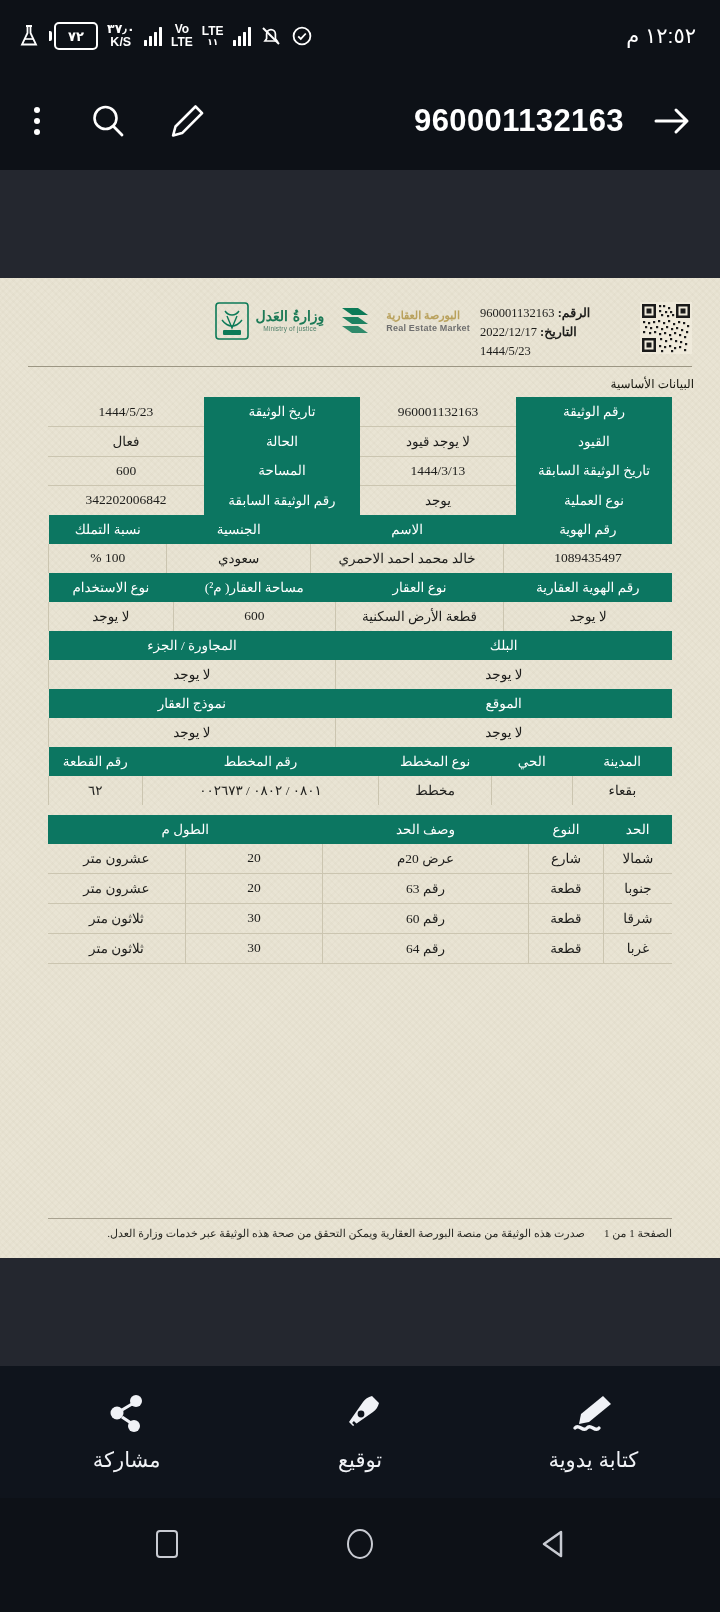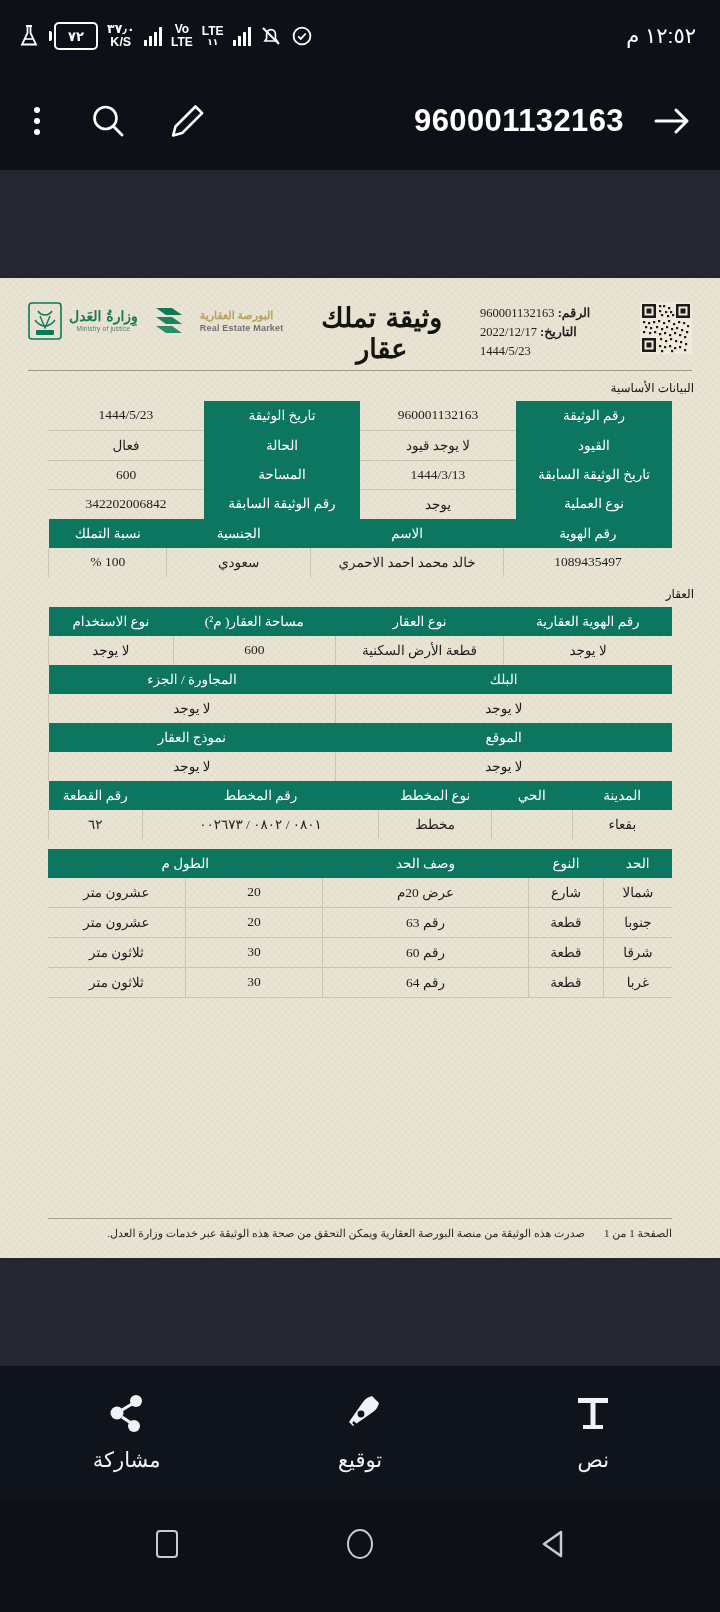--- a/index.html
+++ b/index.html
@@ -289,21 +289,20 @@
           <span class="lbl">الرقم:</span>
           <span>960001132163</span>
         </div>
         <div class="row">
           <span class="lbl">التاريخ:</span>
           <span>2022/12/17</span>
         </div>
         <div class="row">1444/5/23</div>
       </div>
 
-      <div class="doc-title-ar">وثيقة تملك عقار</div>
 
       <div class="logos">
         <div class="rem">
           <div class="rem-text">
             <span class="rem-ar">البورصة العقارية</span>
             <span class="rem-en">Real Estate Market</span>
           </div>
           <svg width="40" height="34" viewBox="0 0 40 34">
             <g fill="#0c7a57">
               <path d="M4 4 L20 4 L30 11 L14 11 Z"></path>
@@ -370,21 +369,20 @@
         </tr>
         <tr>
           <td class="valn vcell">1089435497</td>
           <td class="valn vcell">خالد محمد احمد الاحمري</td>
           <td class="valn vcell">سعودي</td>
           <td class="valn vcell">100 %</td>
         </tr>
       </tbody>
     </table>
 
-    <div class="section-title">العقار</div>
     <table class="doc bordered">
       <tbody>
         <tr>
           <td class="hdr" style="width:27%">رقم الهوية العقارية</td>
           <td class="hdr" style="width:27%">نوع العقار</td>
           <td class="hdr" style="width:26%">مساحة العقار( م²)</td>
           <td class="hdr" style="width:20%">نوع الاستخدام</td>
         </tr>
         <tr>
           <td class="valn vcell">لا يوجد</td>
@@ -479,26 +477,25 @@
       </div>
     </div>
   </div>
 
   <div class="viewer-gap bottom"></div>
 
   <div class="toolbar">
     <div class="tool">
       <span>
         <svg width="48" height="44" viewBox="0 0 48 44">
-          <rect x="9" y="6" width="30" height="5" fill="#f0f2f6"></rect>
-          <rect x="21.5" y="8" width="5" height="27" fill="#f0f2f6"></rect>
-          <rect x="14" y="33" width="20" height="4" fill="#f0f2f6"></rect>
+          <path d="M34 4l8 8-22 18-10 2 2-10z" fill="#f0f2f6"></path>
+          <path d="M6 36c4-5 8 5 12 0s8 5 12 0" fill="none" stroke="#f0f2f6" stroke-width="3.4" stroke-linecap="round"></path>
         </svg>
       </span>
-      <span class="lbl">نص</span>
+      <span class="lbl">كتابة يدوية</span>
     </div>
     <div class="tool">
       <span>
         <svg width="48" height="44" viewBox="0 0 48 44">
           <path d="M36 4c-4 1-7 3-9 6l-14 20 4 4 20-14c3-2 5-5 6-9z" fill="#f0f2f6"></path>
           <path d="M17 30l6 6" stroke="#0f141c" stroke-width="2.5"></path>
           <circle cx="25" cy="22" r="3.4" fill="#0f141c"></circle>
         </svg>
       </span>
       <span class="lbl">توقيع</span>

